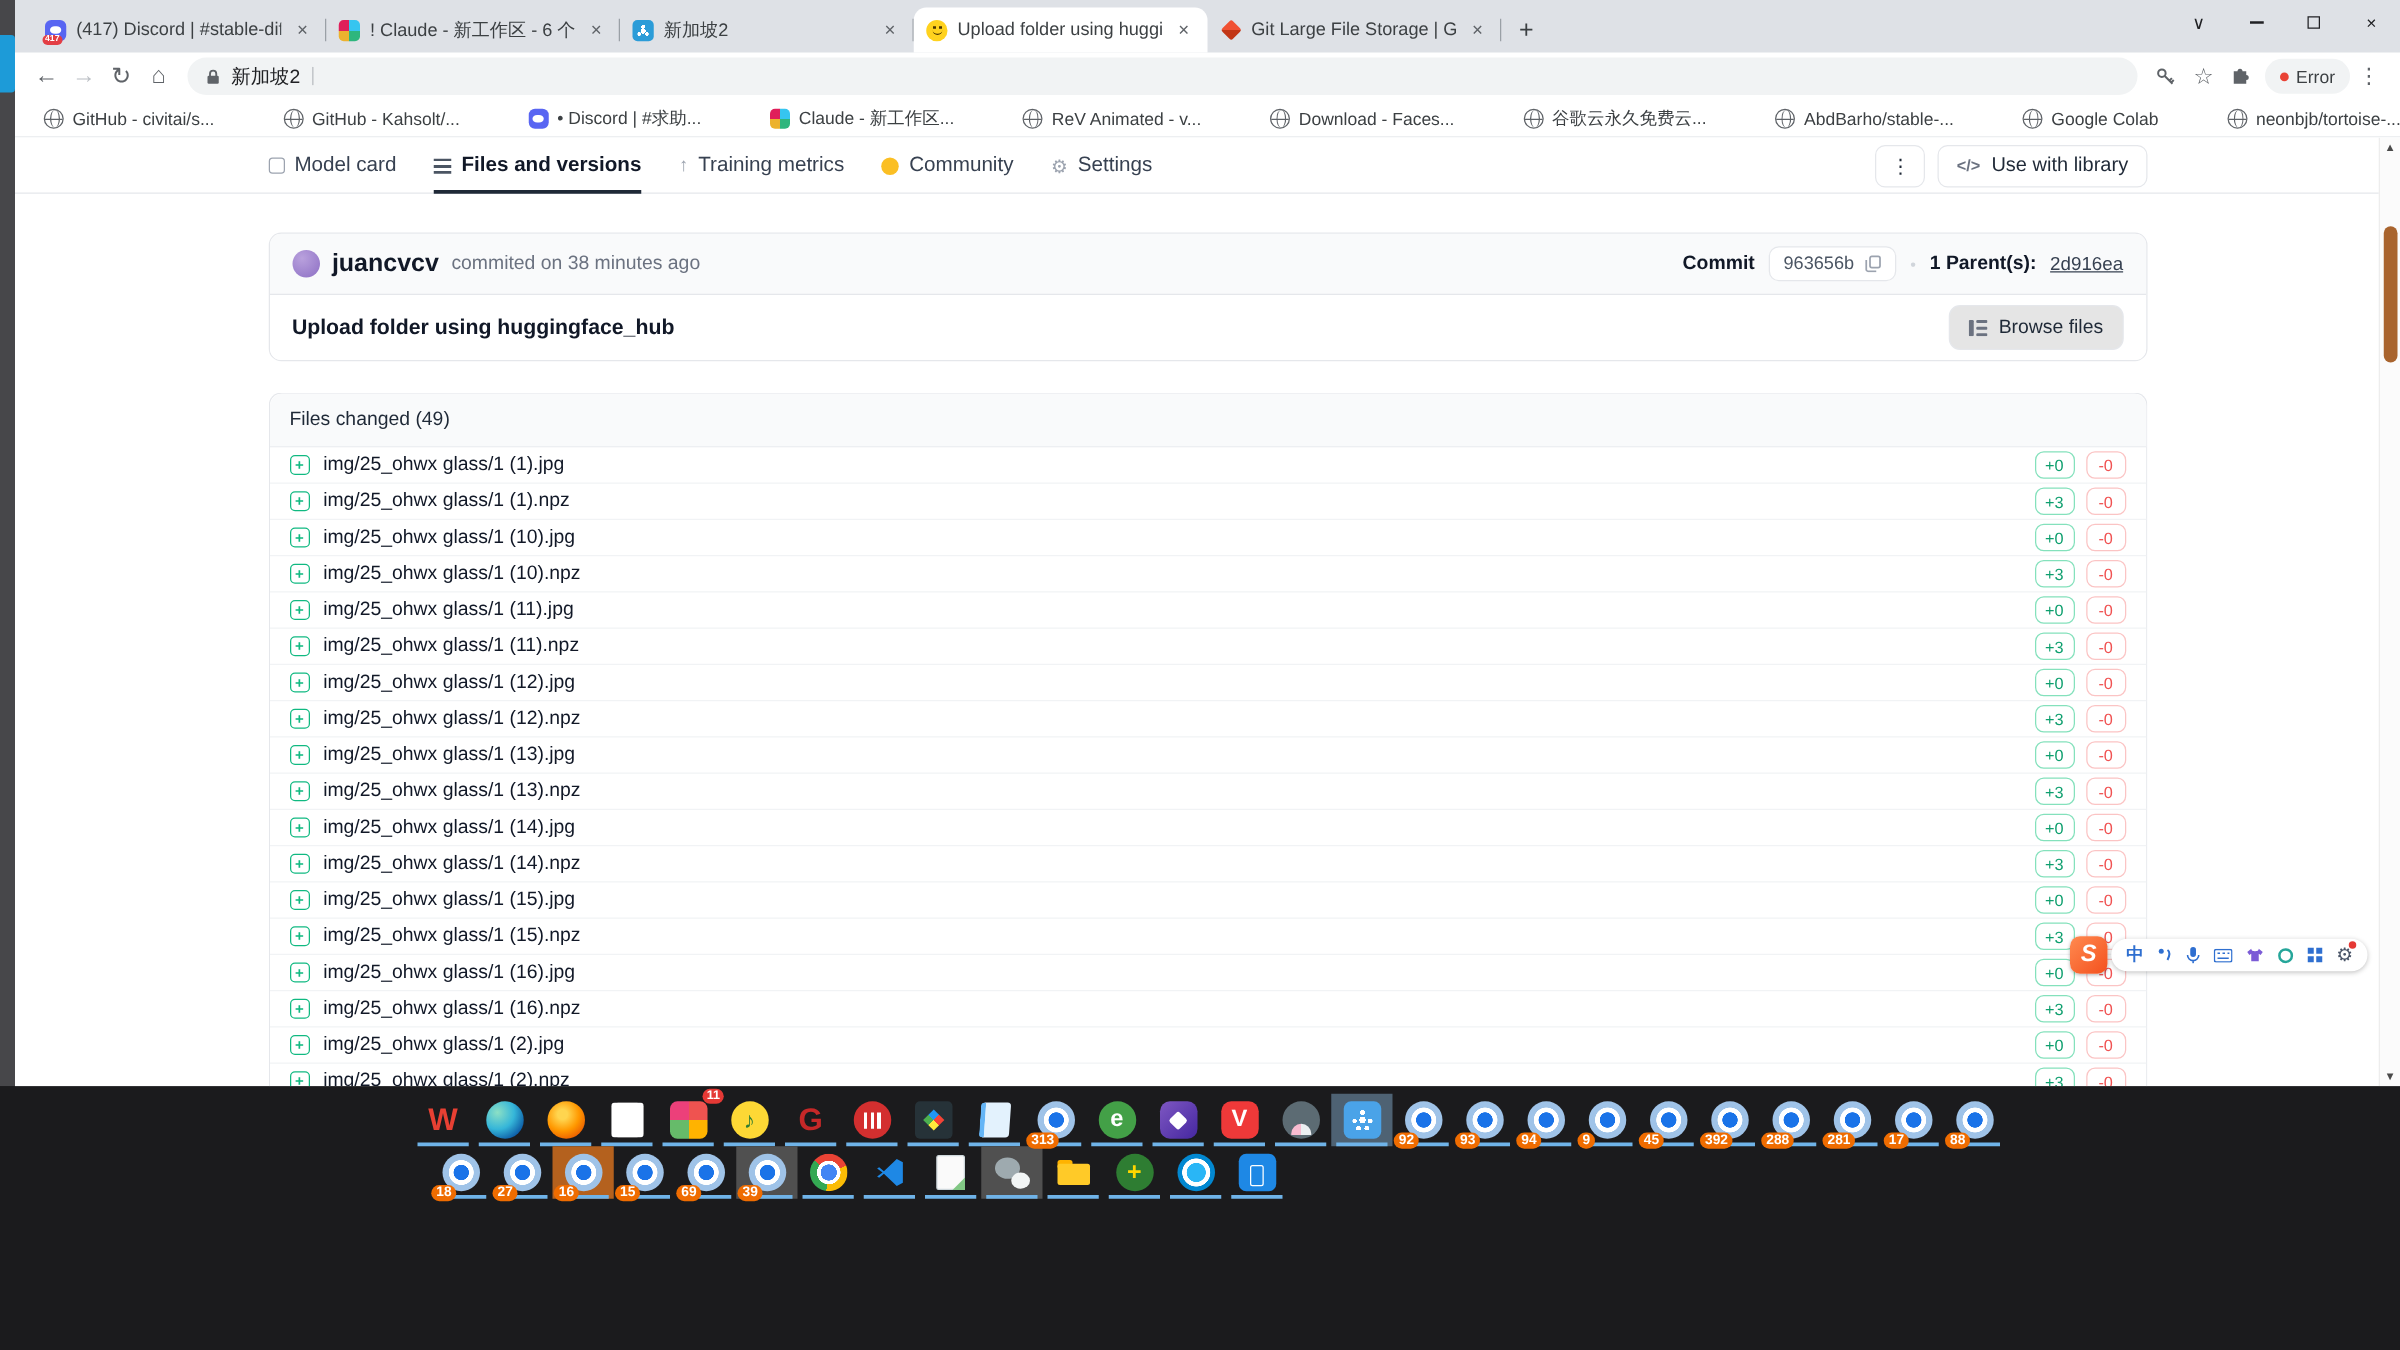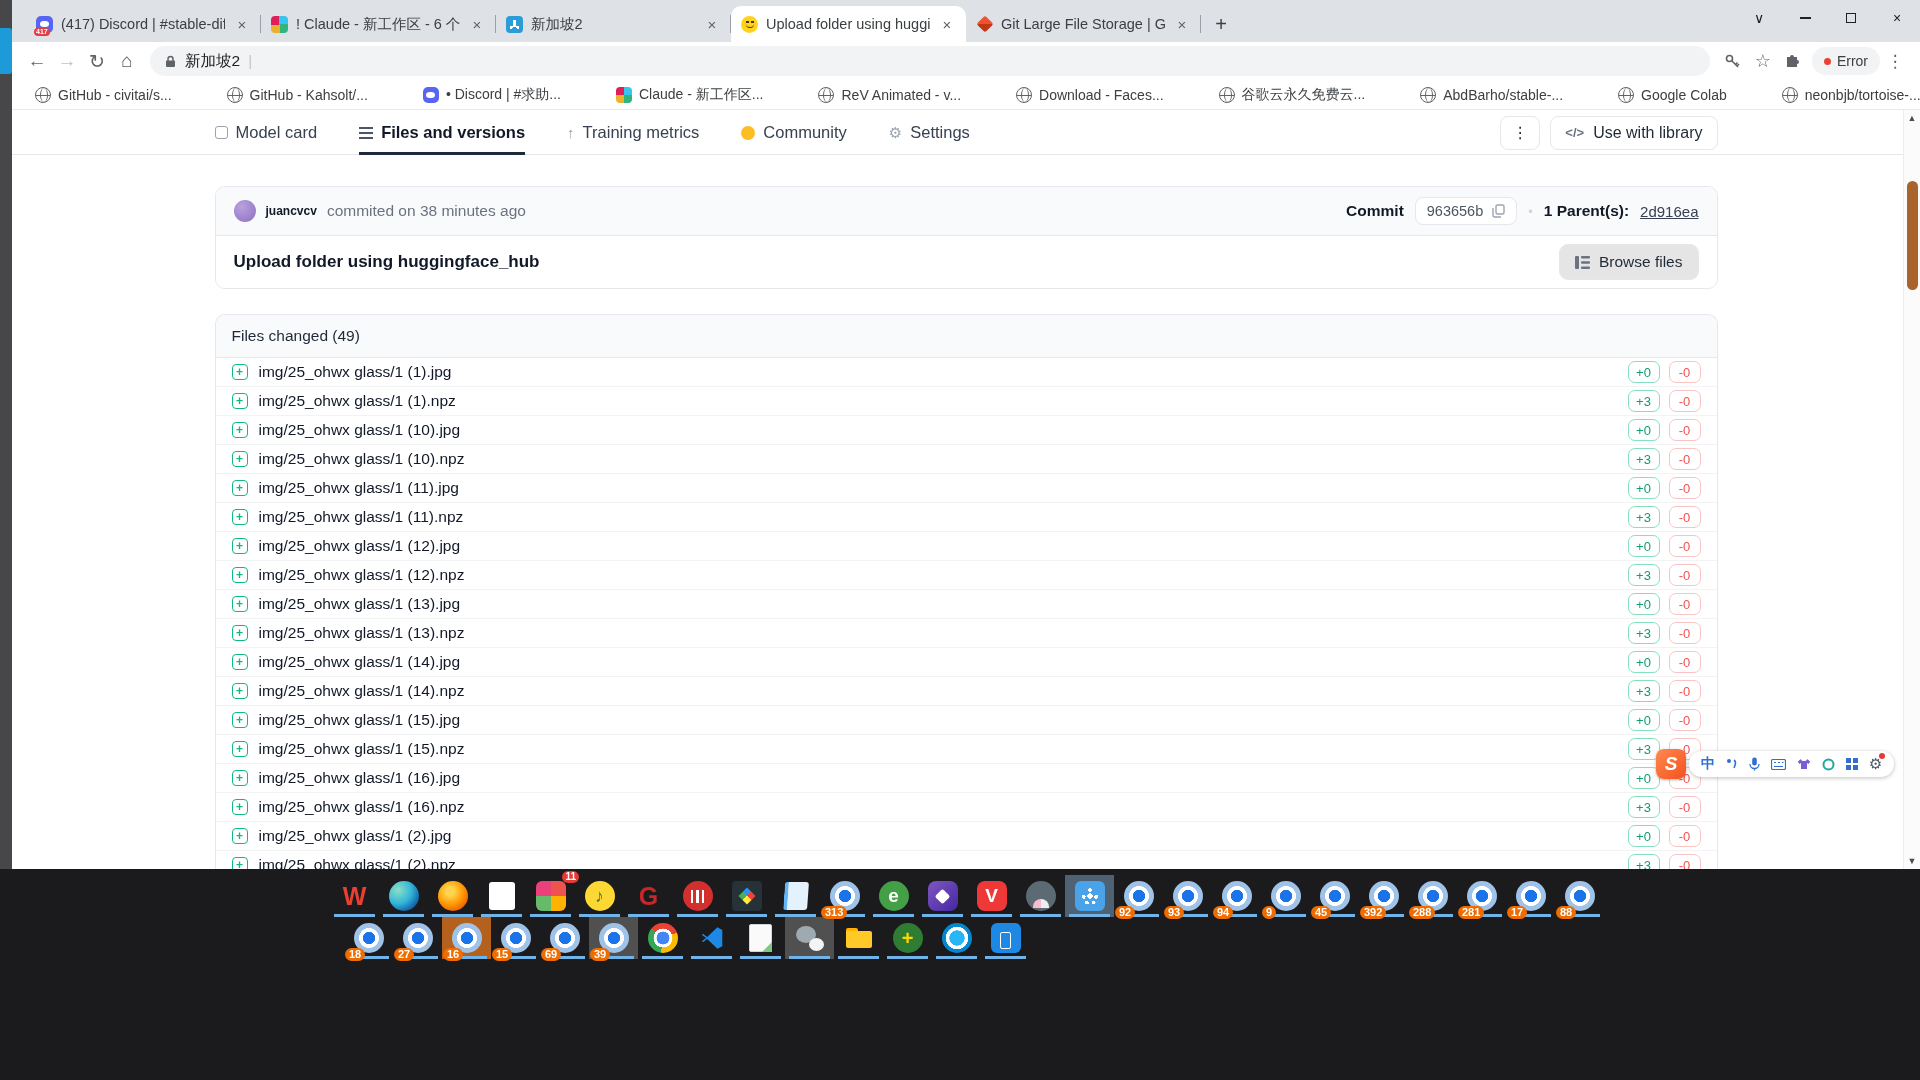--- a/index.html
+++ b/index.html
@@ -82,21 +82,21 @@
   .btn { border:1px solid #e5e7eb; border-radius:8px; background:#fff; display:flex; align-items:center;
          justify-content:center; color:#1f2937; font-size:16px; }
   .btn-dots { width:40px; height:34px; }
   .btn-uwl { height:34px; padding:0 14px; gap:9px; }
   .uwl-pre { color:#6b7280; font-size:13px; font-weight:bold; }
   .container { width:1503px; margin:0 auto; }
   
   .ccard { margin-top:31px; border:1px solid #e5e7eb; border-radius:10px; overflow:hidden; }
   .cc-head { height:49px; background:#f9fafb; display:flex; align-items:center; gap:10px; padding:0 18px; border-bottom:1px solid #e5e7eb; }
   .avatar { width:22px; height:22px; border-radius:50%; background:radial-gradient(circle at 35% 30%, #b9a1dd, #8d6fc4); }
-  .c-author { font-weight:bold; font-size:12px; color:#111827; }
+  .c-author { font-weight:bold; font-size:20px; color:#111827; }
   .c-meta { font-size:15.5px; color:#6b7280; }
   .cc-right { margin-left:auto; display:flex; align-items:center; gap:11px; }
   .c-lbl { font-weight:bold; font-size:15.5px; color:#111827; }
   .hash-pill { border:1px solid #e5e7eb; background:#fff; border-radius:8px; padding:5px 11px; display:flex; gap:9px; align-items:center;
                color:#4b5563; font-size:14.5px; }
   .c-dot { color:#d1d5db; font-size:13px; }
   .parent-link { color:#374151; font-size:15px; text-decoration:underline; font-weight:500; }
   .cc-title { height:52px; display:flex; align-items:center; padding:0 18px; background:#fff; }
   .c-title { font-weight:bold; font-size:17px; color:#111827; }
   .browse-btn { margin-left:auto; height:36px; border:1px solid #e5e7eb; border-radius:9px; background:#e5e5e5;
@@ -320,21 +320,21 @@
           <span class="fv fv-globe"></span>
           <span>【AI】免费AI工具...</span>
         </span>
       </div>
     <span class="bm-more">»</span>
   </div>
 
   <div class="content">
     <div class="hfnav">
       <div class="hfnav-in">
-        <div id="hftabs" style="display:flex;gap:42px;height:45px;align-items:center;">
+        <div id="hftabs" style="display:flex;gap:30px;height:45px;align-items:center;">
             <span class="hft">
               <span class="hfi">
                 <span class="hfi-model"></span>
               </span>
               <span>Model card</span>
             </span>
             <span class="hft active">
               <span class="hfi">
                 <span class="hfi-files"></span>
               </span>

